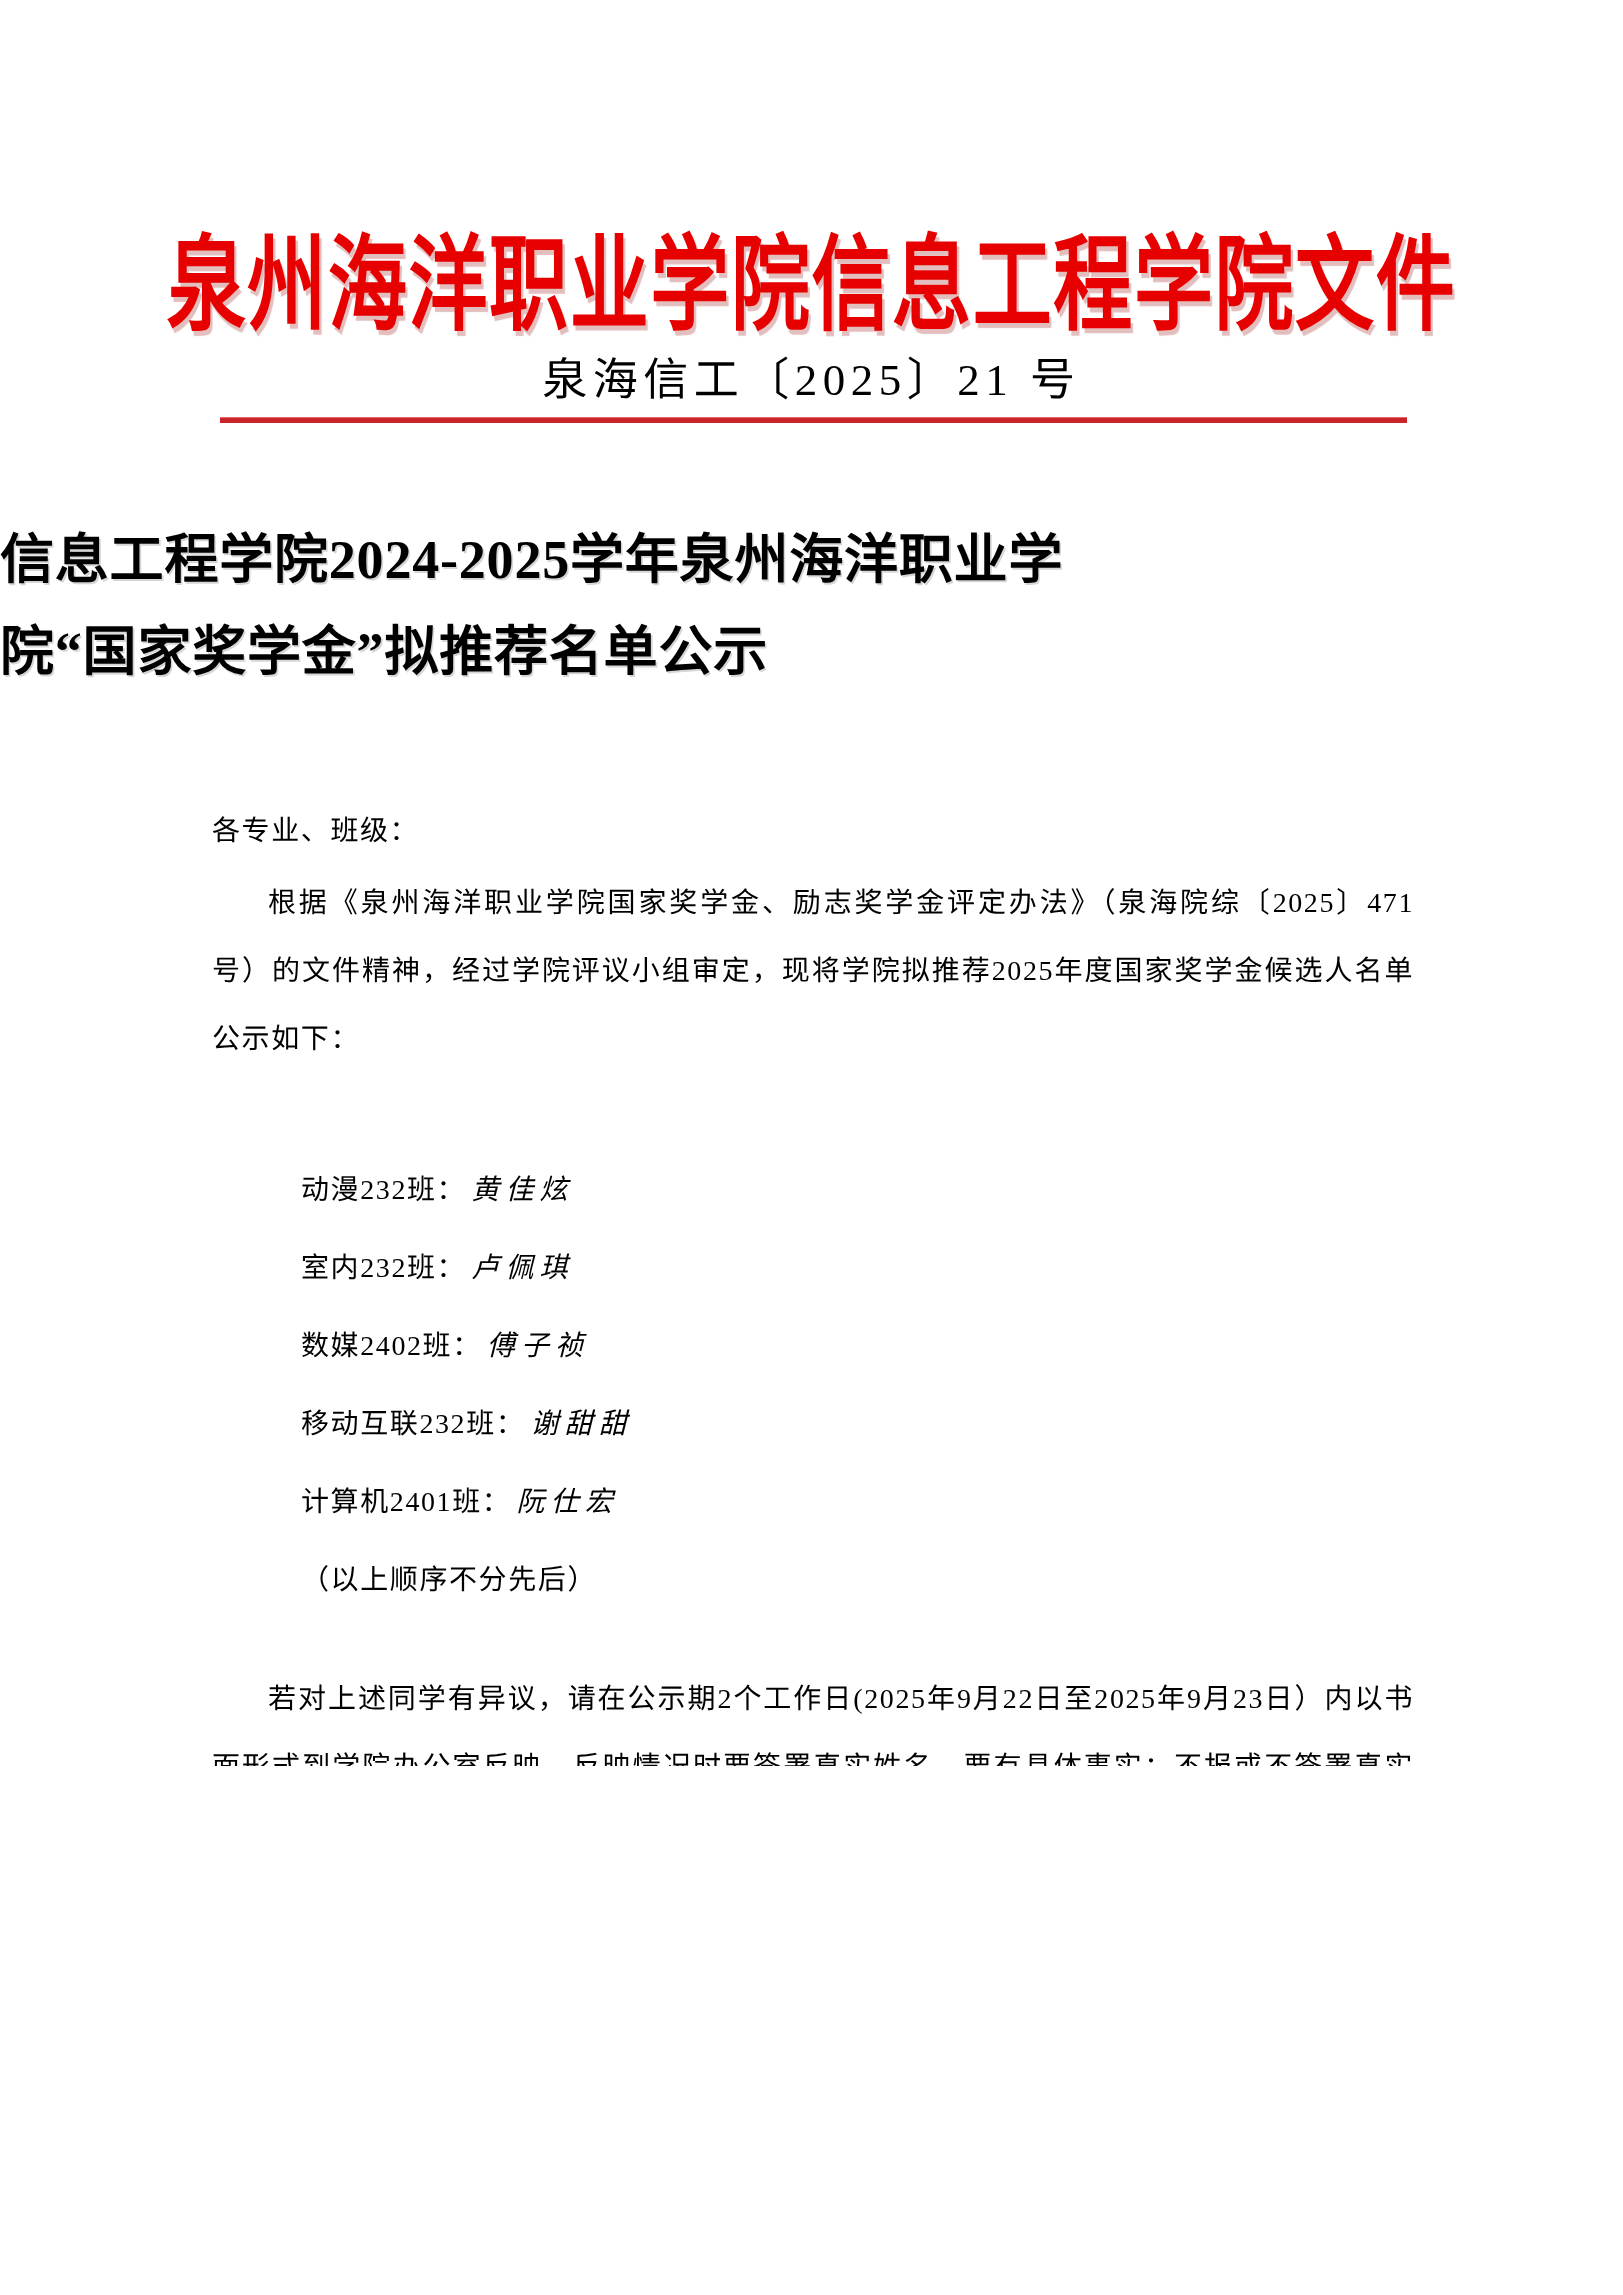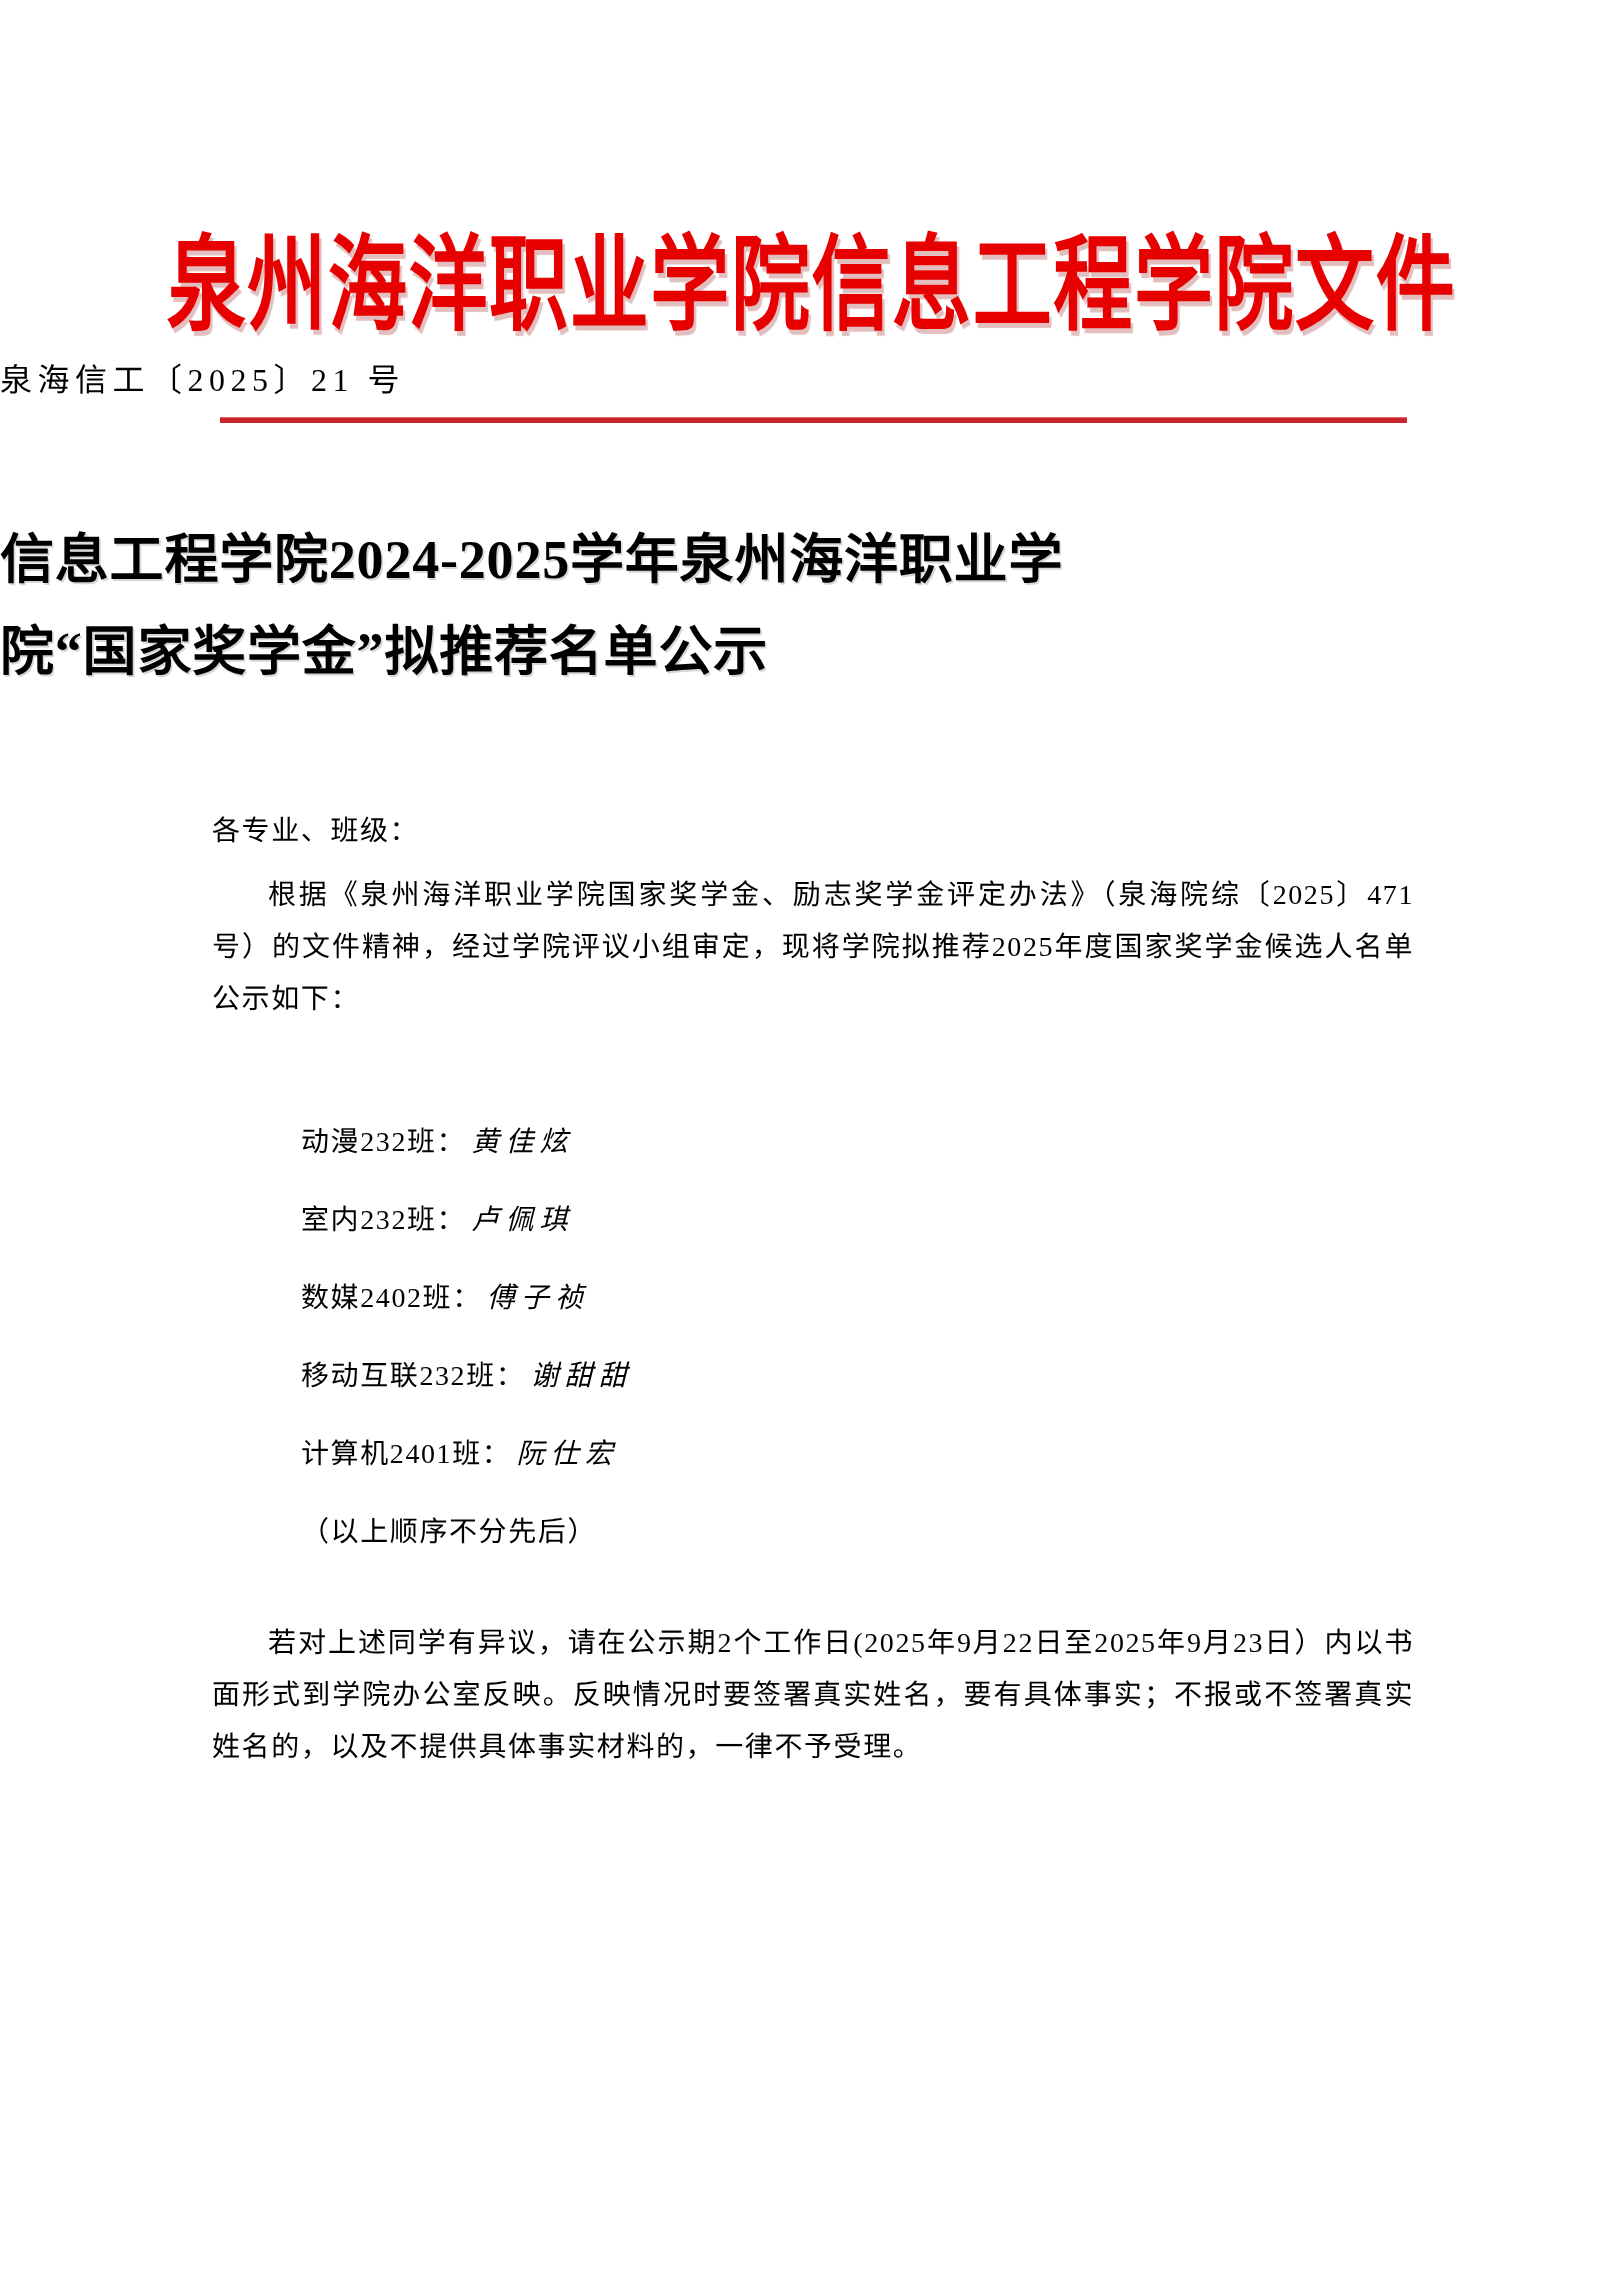--- a/index.html
+++ b/index.html
@@ -35,21 +35,22 @@
     color: var(--header-red, #e60000);
     transform: scaleY(1.32);
     transform-origin: top center;
     text-shadow: 2.4px 3.2px 0.8px rgba(150, 20, 20, 0.28);
   }
   .doc-number {
     position: absolute;
     top: 354px;
     left: 0;
     width: 100%;
-    font-size: 32px;
+    text-align: center;
+    font-size: 45px;
     letter-spacing: 5.5px;
     line-height: 52px;
     white-space: nowrap;
   }
   .red-rule {
     position: absolute;
     top: 417px;
     left: 220px;
     width: 1187px;
     height: 4.8px;
@@ -80,21 +81,21 @@
     width: 1202px;
     font-size: 28px;
     letter-spacing: 1.6px;
   }
   .salutation {
     line-height: 76px;
     white-space: nowrap;
   }
   .para {
     margin: 0;
-    line-height: 52px;
+    line-height: 68px;
     text-align: justify;
     text-indent: 2em;
   }
   .student-list {
     margin-top: 78px;
     padding-left: 89px;
   }
   .student-item {
     line-height: 78px;
     white-space: nowrap;

